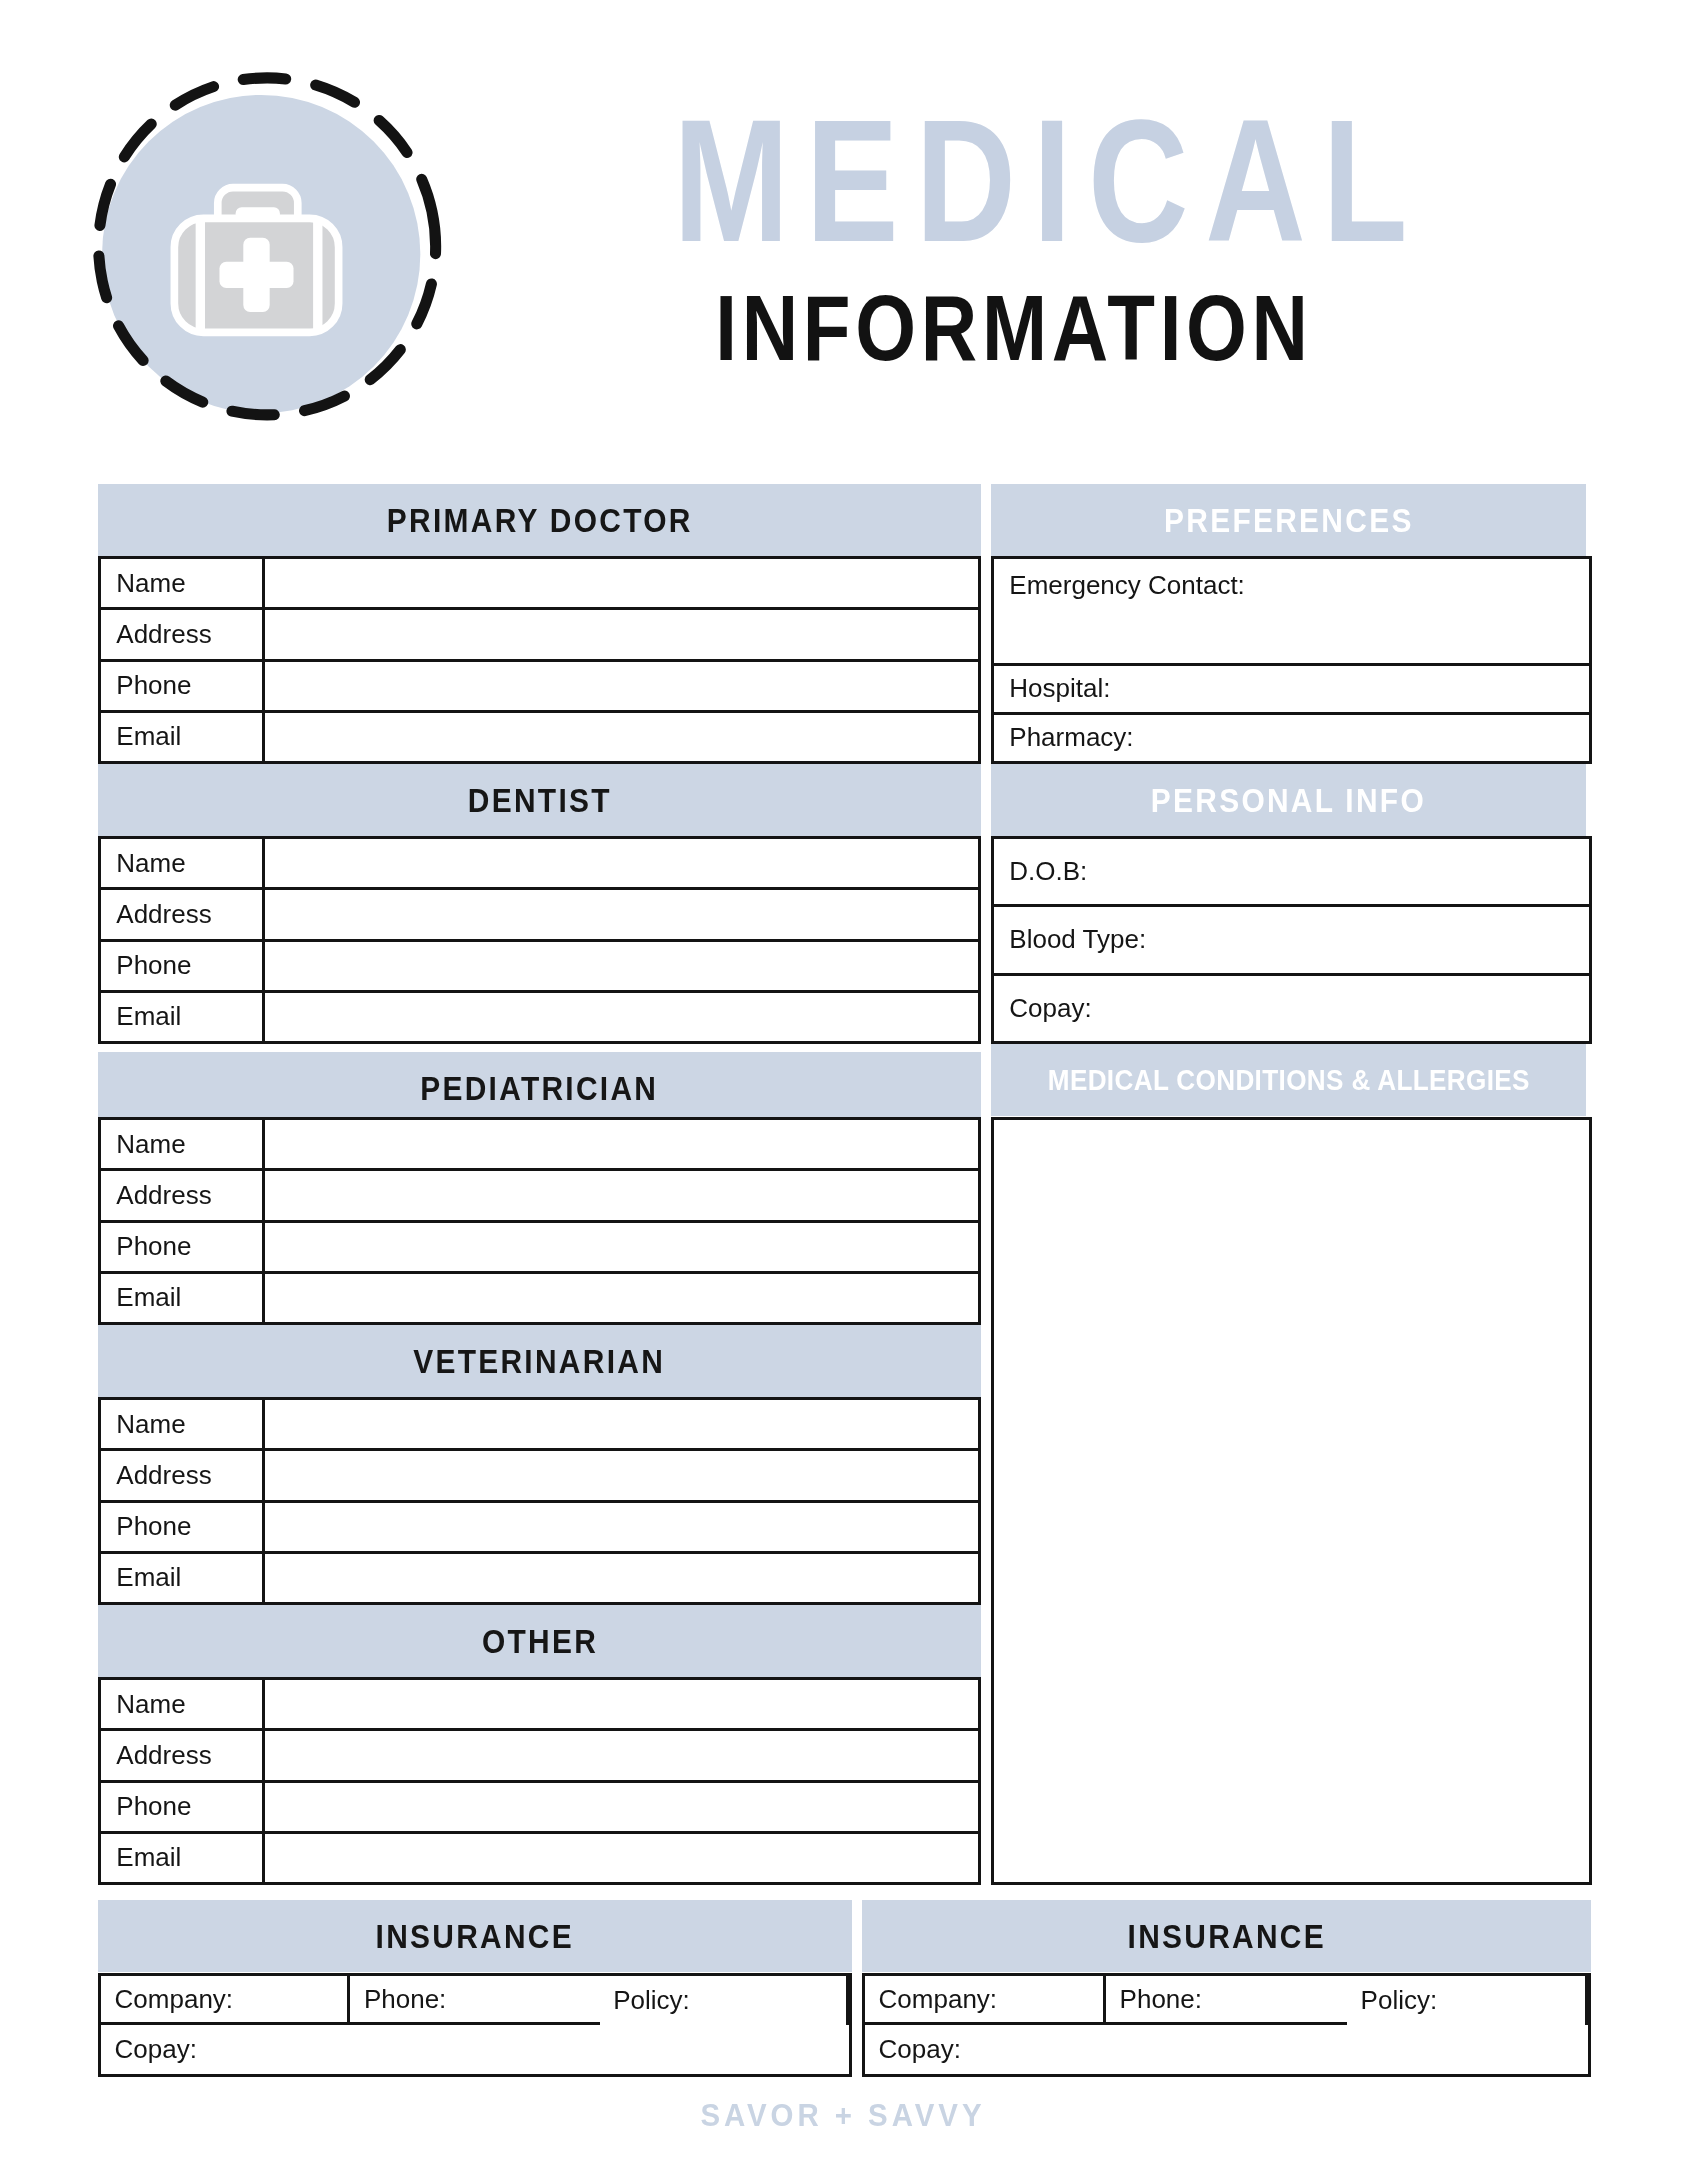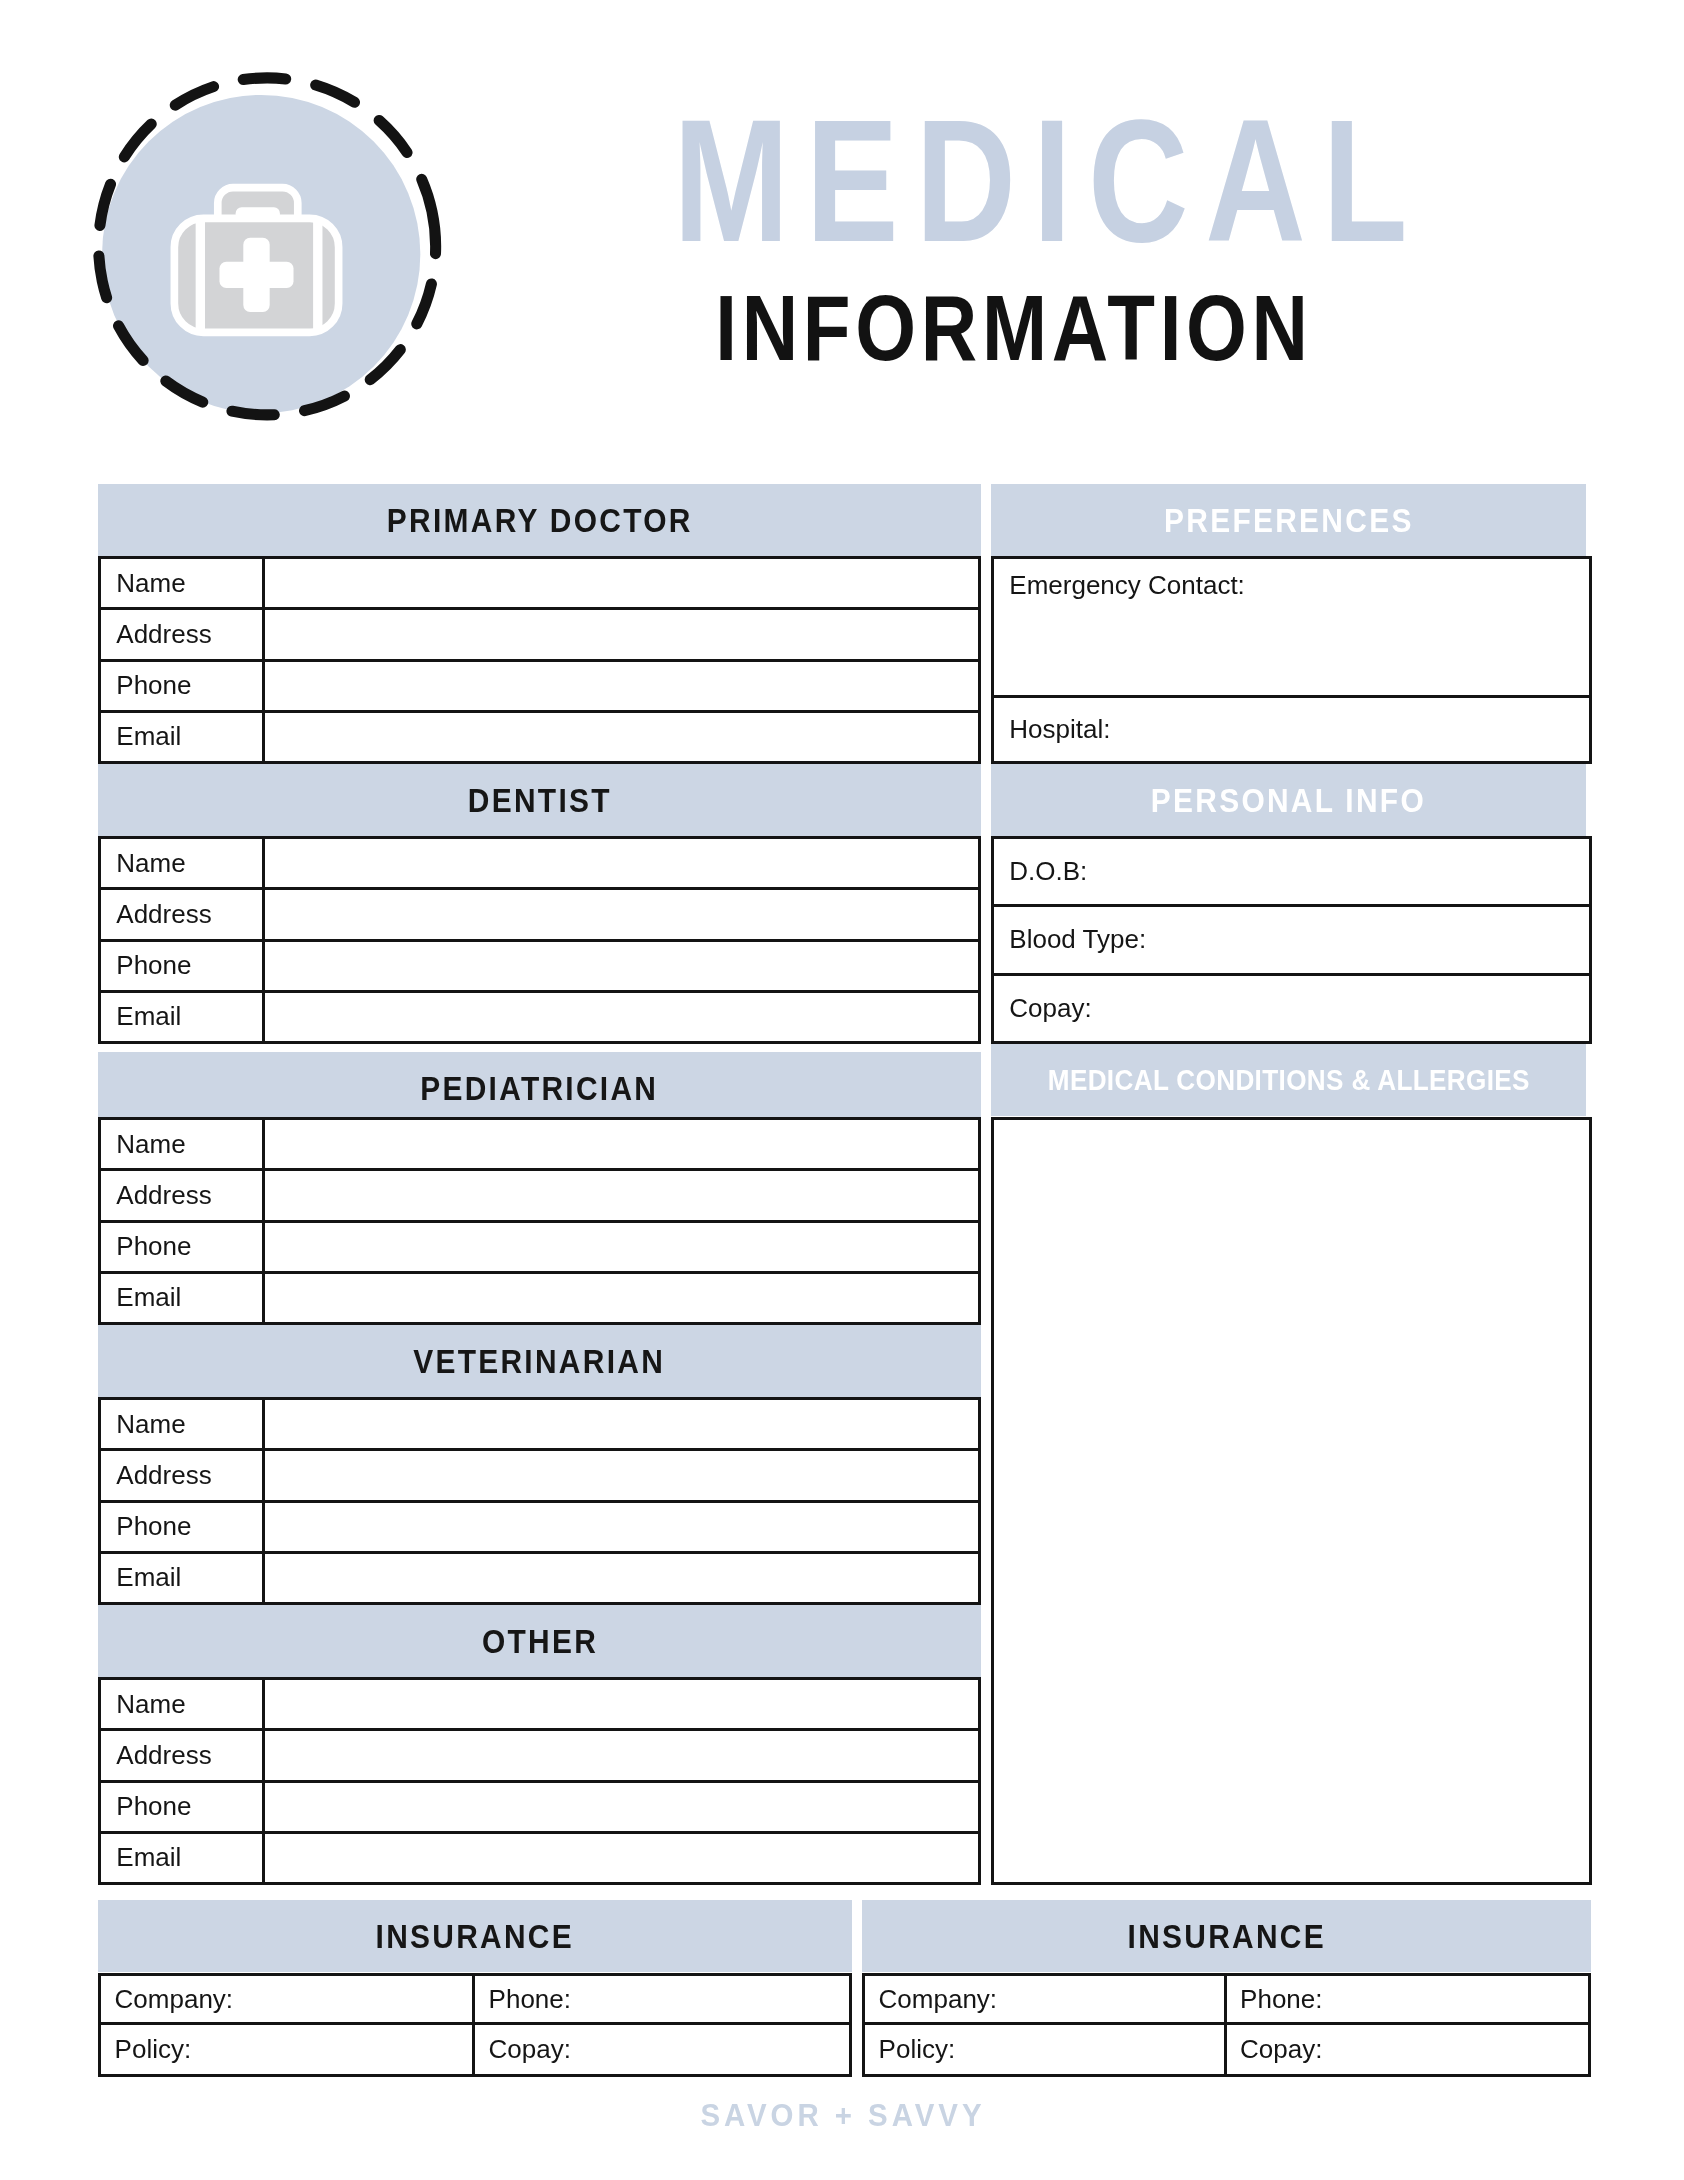--- a/index.html
+++ b/index.html
@@ -37,21 +37,21 @@
   
   .right-tbl{left:991px;width:601px;height:208px;display:flex;flex-direction:column;}
   .r-row{display:flex;align-items:center;padding-left:15.3px;border-bottom:3.4px solid #141414;
          box-sizing:border-box;min-height:0;}
   .r-row:last-child{border-bottom:none;}
   .r-row.h1{flex:1;}
   .r-row.h2{flex:2;align-items:flex-start;padding-top:11px;}
   .cond-box{left:991px;width:601px;height:768px;}
 
   
-  .ins-grid{position:absolute;height:104px;display:grid;grid-template-columns:1fr 1fr;
+  .ins-grid{position:absolute;height:104px;display:grid;grid-template-columns:1fr 1fr 1fr;
             grid-template-rows:1fr 1fr;border:3.4px solid #141414;box-sizing:border-box;
             background:#ffffff;}
   .ins-cell{display:flex;align-items:center;padding-left:13.6px;box-sizing:border-box;min-height:0;}
   .ins-cell:nth-child(odd){border-right:3.4px solid #141414;}
   .ins-cell:nth-child(-n+2){border-bottom:3.4px solid #141414;}
 
   
   .footer{position:absolute;top:2097px;left:0;width:100%;text-align:center;}
   .footer-text{display:inline-block;font-weight:700;font-size:32px;letter-spacing:4.3px;
                color:#c9d4e3;transform:scaleX(0.92);}
@@ -233,20 +233,23 @@
   <div class="band br" style="top:484px">
     <span class="band-title white">PREFERENCES</span>
   </div>
   <div class="tbl right-tbl" style="top:556px">
     <div class="r-row h2">
       <span class="label-text">Emergency Contact:</span>
     </div>
     <div class="r-row h1">
       <span class="label-text">Hospital:</span>
     </div>
+    <div class="r-row h1">
+      <span class="label-text">Pharmacy:</span>
+    </div>
   </div>
 
   <div class="band br" style="top:764px">
     <span class="band-title white">PERSONAL INFO</span>
   </div>
   <div class="tbl right-tbl" style="top:836px">
     <div class="r-row h1">
       <span class="label-text">D.O.B:</span>
     </div>
     <div class="r-row h1">

